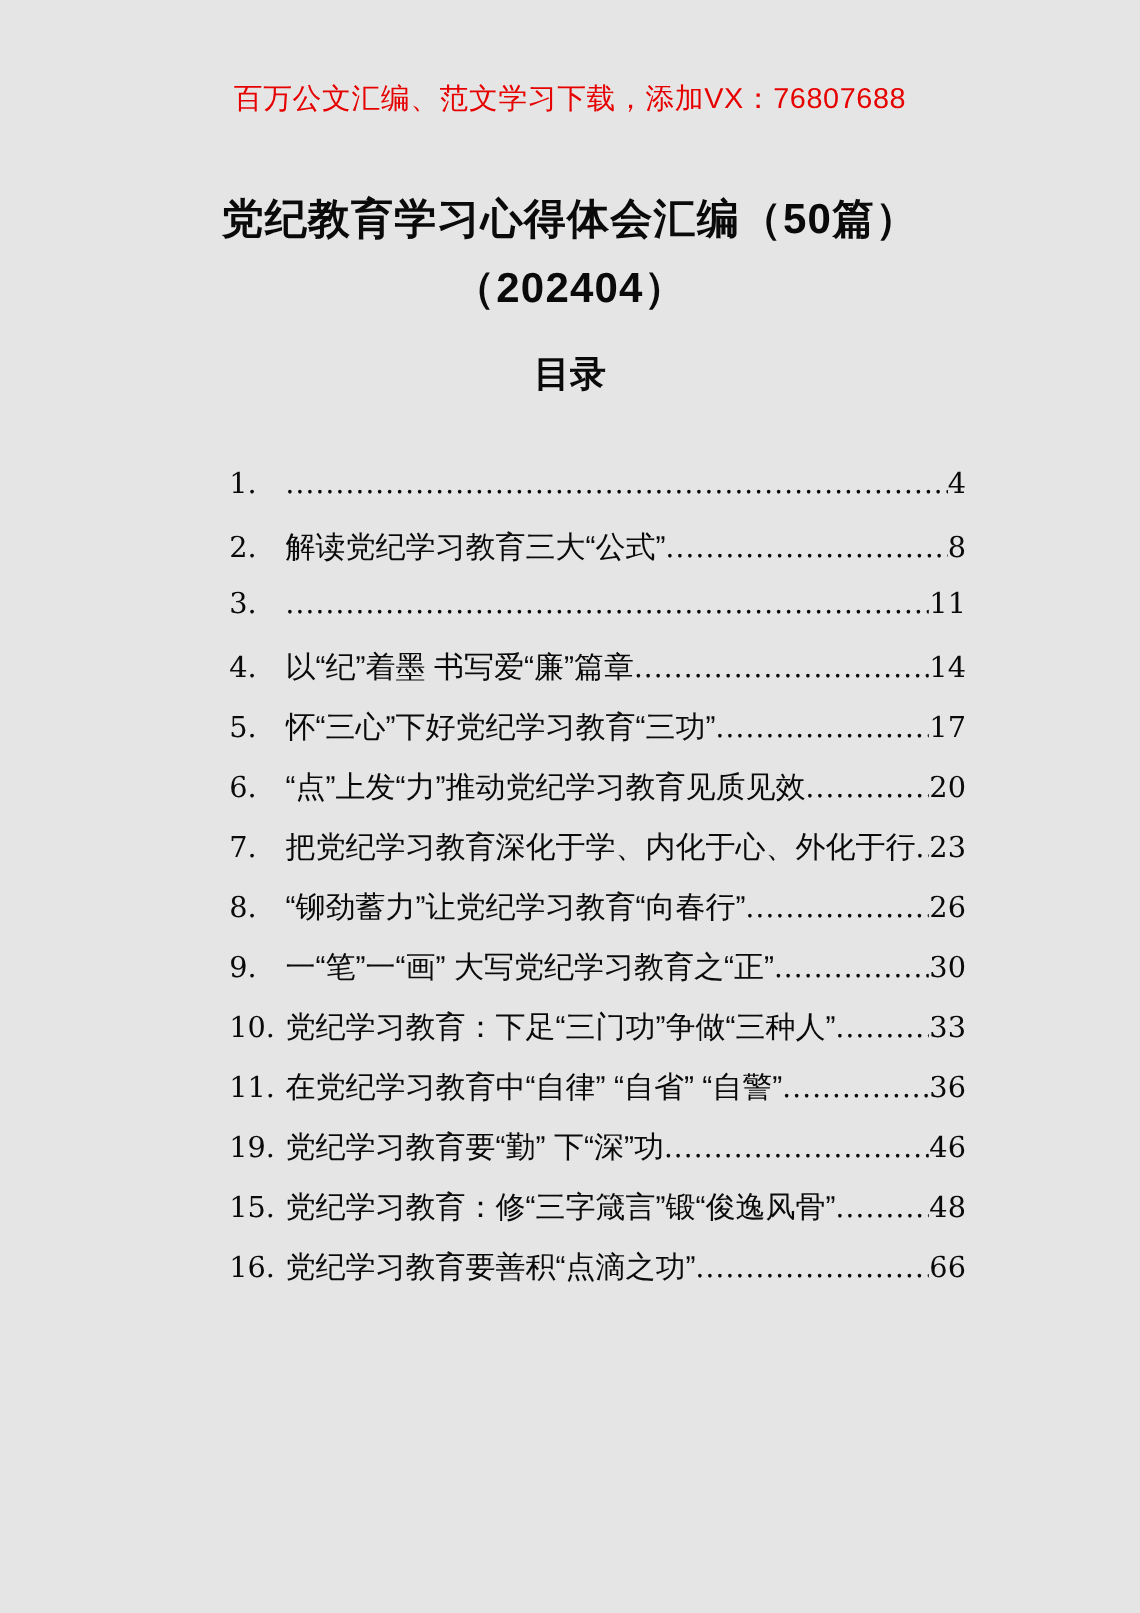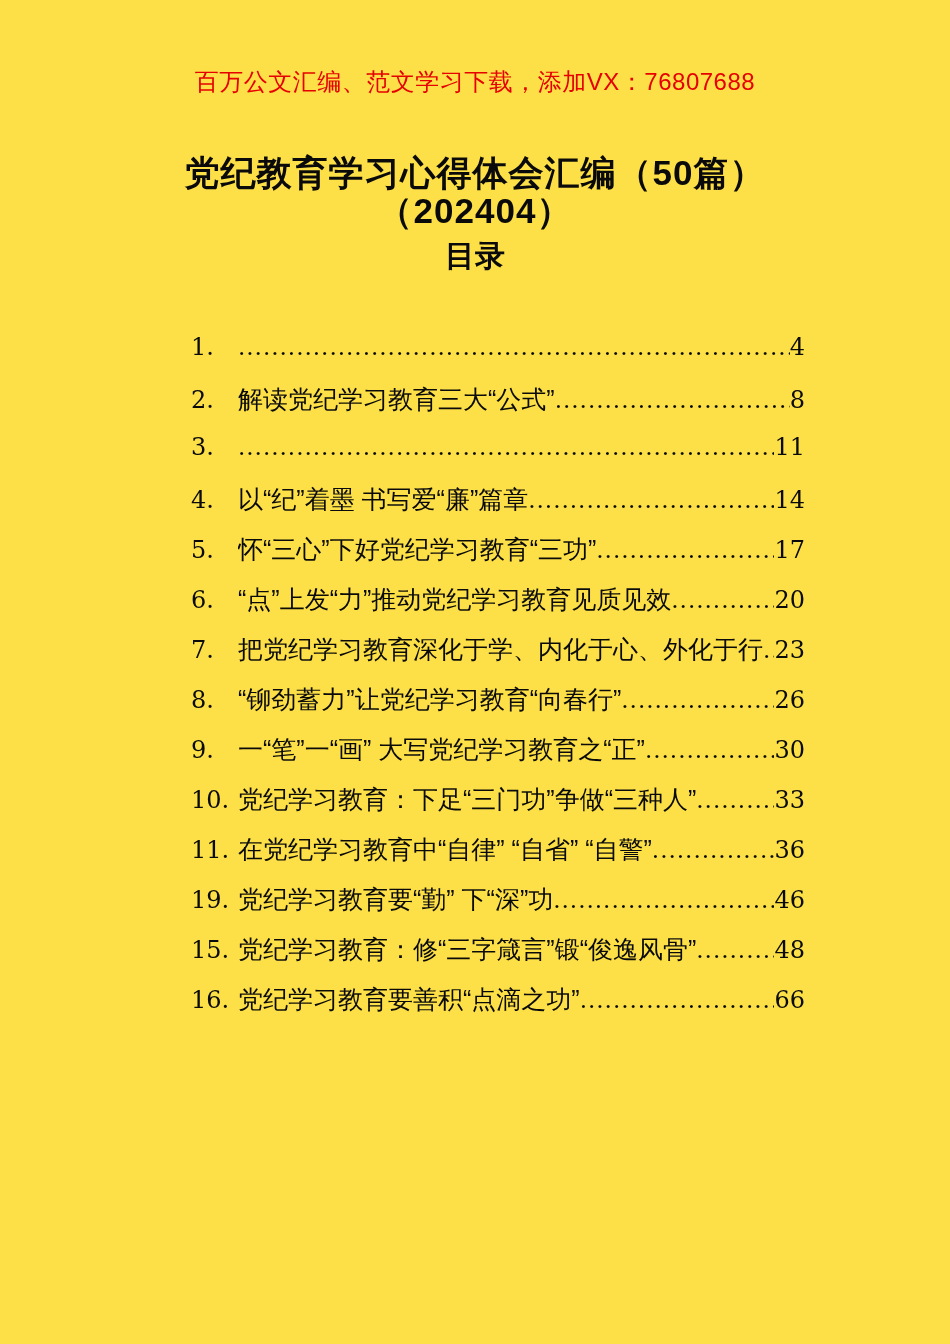--- a/index.html
+++ b/index.html
@@ -21,27 +21,27 @@
     font-size: 24px;
     font-weight: 500;
     color: #e60000;
     letter-spacing: 0.5px;
   }
   .doc-title {
     margin: 56px auto 0 auto;
     width: 680px;
     text-align: center;
     font-size: 35px;
-    line-height: 38px;
+    line-height: 58px;
     font-weight: 600;
     letter-spacing: 1px;
     color: #0a0a0a;
   }
   .toc-heading {
-    margin-top: 6px;
+    margin-top: 22px;
     text-align: center;
     font-size: 30px;
     font-weight: 700;
     color: #0a0a0a;
   }
   .toc-list {
     list-style: none;
     margin: 56px 0 0 0;
     padding: 0 145px 0 191px; 
   }
@@ -76,21 +76,21 @@
   .toc-page-num {
     flex: 0 0 auto;
     font-family: "DejaVu Serif", "Liberation Serif", serif;
     font-size: 24px;
     text-align: right;
   }
 </style>
 </head>
 <body>
 
-<div class="page" style="background: #fde047;">
+<div class="page" style="background: #e5e5e5;">
 
   <div class="promo-header" style="color: rgb(230, 0, 0);">百万公文汇编、范文学习下载，添加VX：76807688</div>
 
   <div class="doc-title">党纪教育学习心得体会汇编（50篇）（202404）</div>
 
   <div class="toc-heading">目录</div>
 
   <ul class="toc-list">
     <li class="toc-entry">
       <span class="toc-num">1.</span>

